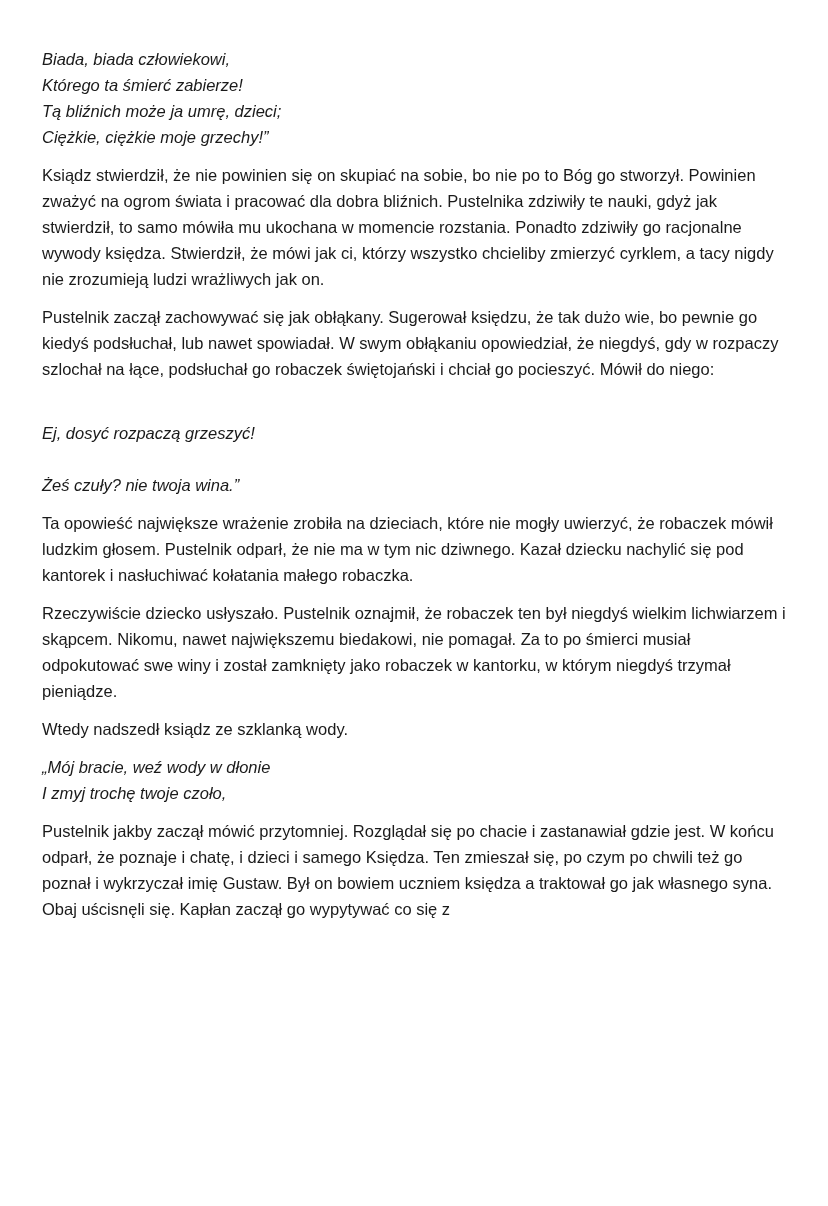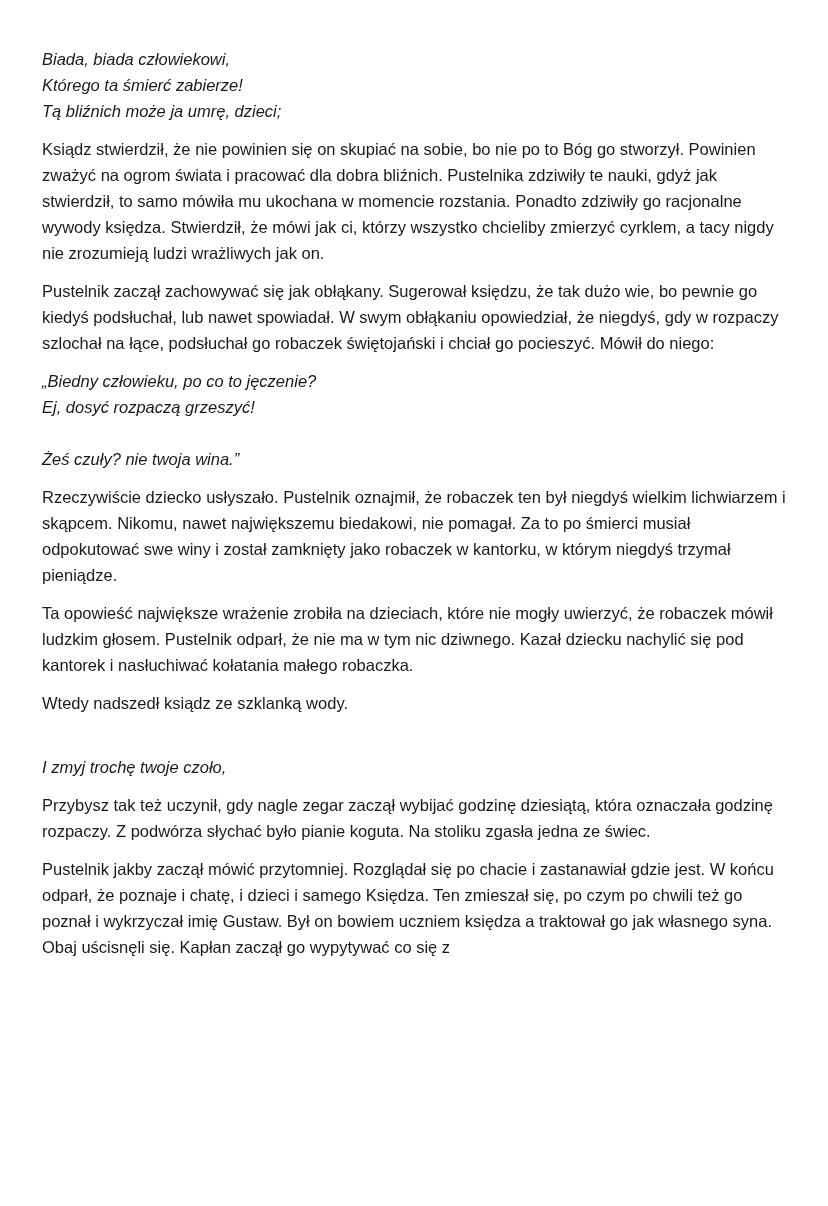--- a/index.html
+++ b/index.html
@@ -39,25 +39,24 @@
     left: 177px;
     margin: 0 !important;
     white-space: nowrap;
   }
 </style>
 </head>
 <body>
 
 <main class="page">
   <article>
-      <p class="verse"><span>Biada, biada człowiekowi,</span><br><span>Którego ta śmierć zabierze!</span><br><span>Tą bliźnich może ja umrę, dzieci;</span><br></p>
+      <p class="verse"><span>Biada, biada człowiekowi,</span><br><span>Którego ta śmierć zabierze!</span><br><span>Tą bliźnich może ja umrę, dzieci;</span><br><span>Ciężkie, ciężkie moje grzechy!”</span></p>
       <p class="para"><span>Ksiądz stwierdził, że nie powinien się on skupiać na sobie, bo nie po to Bóg go stworzył. Powinien </span><span class="b">zważyć na ogrom świata i pracować dla dobra bliźnich.</span><span> Pustelnika zdziwiły te nauki, gdyż jak stwierdził, to samo mówiła mu ukochana w momencie rozstania. Ponadto zdziwiły go racjonalne wywody księdza. Stwierdził, że mówi jak ci, którzy wszystko chcieliby zmierzyć cyrklem, a tacy nigdy nie zrozumieją ludzi wrażliwych jak on.</span></p>
       <p class="para"><span>Pustelnik zaczął zachowywać się jak obłąkany. Sugerował księdzu, że tak dużo wie, bo pewnie go kiedyś podsłuchał, lub nawet spowiadał. W swym obłąkaniu opowiedział, że niegdyś, gdy w rozpaczy szlochał na łące, podsłuchał go </span><span class="b">robaczek świętojański</span><span> i chciał go pocieszyć. Mówił do niego:</span></p>
-      <p class="verse"><span>„Biedny człowieku, po co to jęczenie?</span><br><span>Ej, dosyć rozpaczą grzeszyć!</span><br><br><span>Żeś czuły? nie twoja wina.”</span></p>
+      <p class="verse"><br><span>Ej, dosyć rozpaczą grzeszyć!</span><br><br><span>Żeś czuły? nie twoja wina.”</span></p>
+      <p class="para"><span>Ta opowieść największe wrażenie zrobiła na dzieciach, które nie mogły uwierzyć, że robaczek mówił ludzkim głosem. Pustelnik odparł, że nie ma w tym nic dziwnego. Kazał dziecku nachylić się pod kantorek i nasłuchiwać kołatania małego robaczka.</span></p>
       <p class="para"><span>Rzeczywiście dziecko usłyszało. Pustelnik oznajmił, że robaczek ten był niegdyś wielkim </span><span class="b">lichwiarzem i skąpcem.</span><span> Nikomu, nawet największemu biedakowi, nie pomagał. Za to po śmierci musiał odpokutować </span><span class="b">swe winy i został zamknięty jako robaczek w kantorku, w którym niegdyś trzymał pieniądze.</span></p>
-      <p class="para"><span>Ta opowieść największe wrażenie zrobiła na dzieciach, które nie mogły uwierzyć, że robaczek mówił ludzkim głosem. Pustelnik odparł, że nie ma w tym nic dziwnego. Kazał dziecku nachylić się pod kantorek i nasłuchiwać kołatania małego robaczka.</span></p>
       <p class="para"><span>Wtedy nadszedł ksiądz ze szklanką wody.</span></p>
-      <p class="verse"><br><span>I zmyj trochę twoje czoło,</span><br></p>
-      <p class="para"><span>Przybysz tak też uczynił, gdy nagle zegar zaczął wybijać godzinę dziesiątą, która oznaczała </span><span class="b">godzinę rozpaczy.</span><span> Z podwórza słychać było </span><span class="b">pianie koguta. Na stoliku zgasła jedna ze świec.</span></p>
+      <p class="verse"><span>„Mój bracie, weź wody w dłonie</span><br><span>I zmyj trochę twoje czoło,</span><br></p>
       <p class="para"><span>Pustelnik jakby zaczął mówić przytomniej. Rozglądał się po chacie i zastanawiał gdzie jest. W końcu odparł, </span><span class="b">że poznaje i chatę, i dzieci i samego Księdza.</span><span> Ten zmieszał się, po czym po chwili też go poznał i wykrzyczał imię Gustaw. Był on bowiem </span><span class="b">uczniem księdza a traktował go jak własnego syna.</span><span> Obaj uścisnęli się. Kapłan zaczął go wypytywać co się z</span></p>
       <p class="para clipped"><span>nim działo przez ten czas</span></p>
     </article>
 </main>
 
 </body></html>

